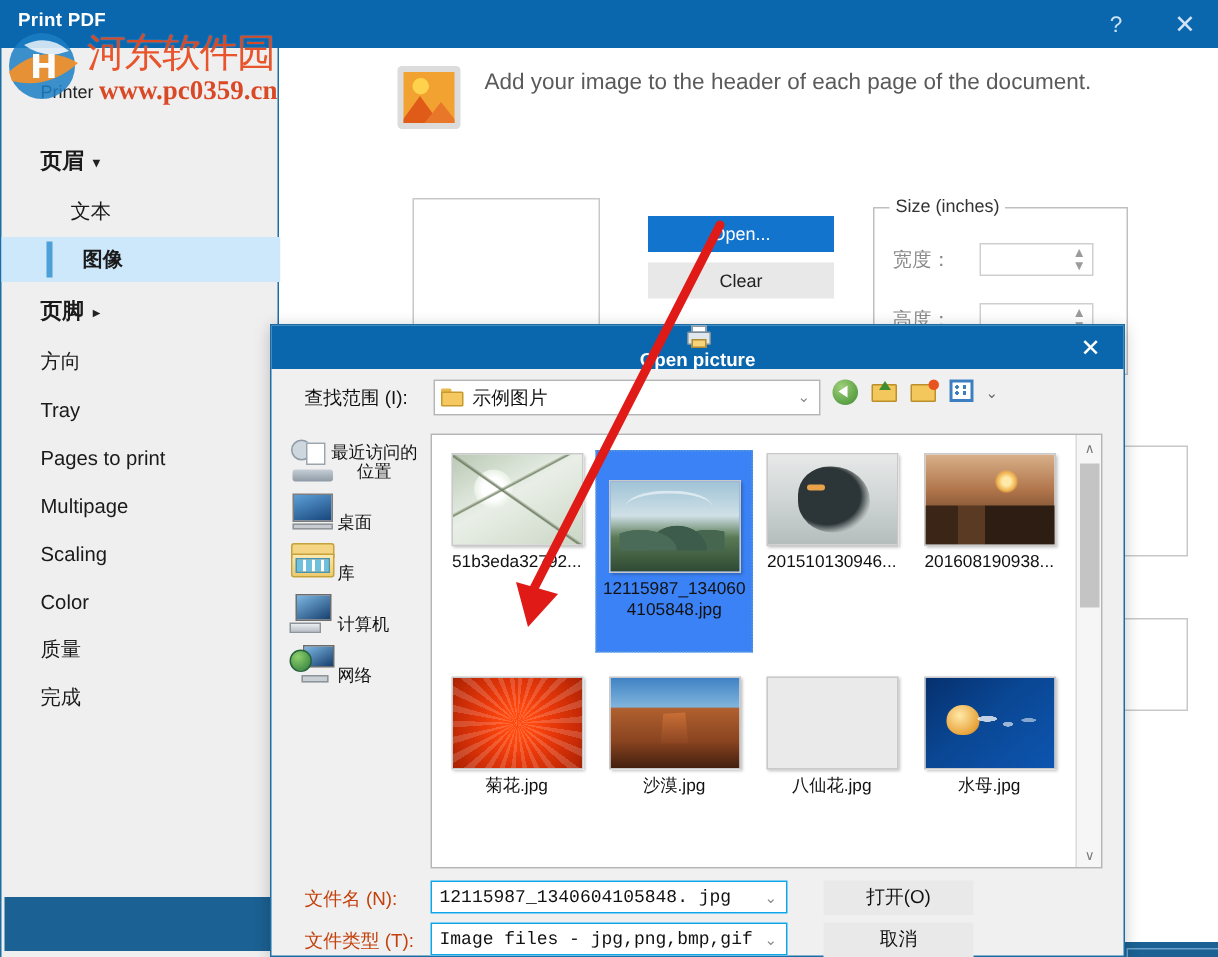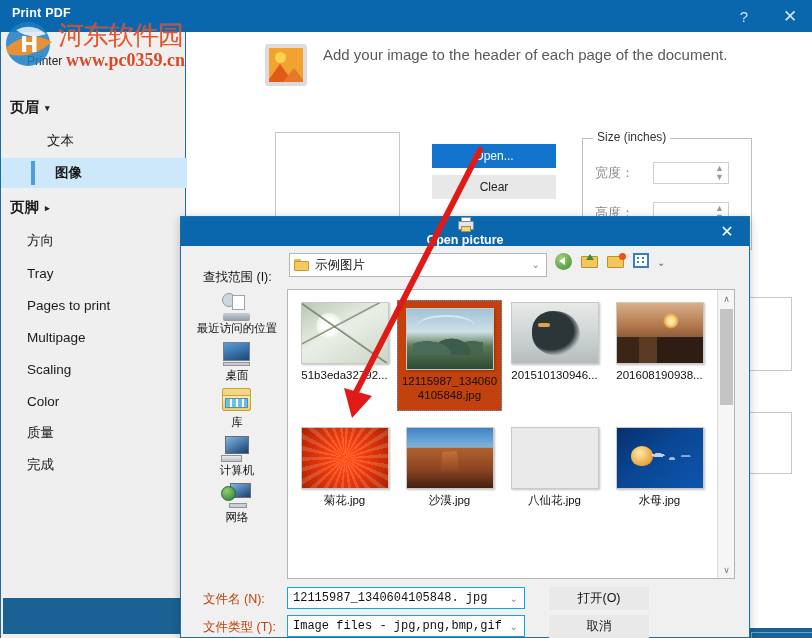--- a/index.html
+++ b/index.html
@@ -54,21 +54,21 @@
   }
   .sb-item {
     position: absolute;
     left: 0; width: 186px; height: 30px;
     display: flex; align-items: center;
     font-size: 13.5px; color: #1a1a1a;
     padding-left: 26px;
     cursor: default;
     white-space: nowrap;
   }
-  .sb-item.group { font-weight: bold; font-size: 14.5px; padding-left: 9px; }
+  .sb-item.group { font-weight: bold; font-size: 14.5px; padding-left: 26px; }
   .sb-item.child { padding-left: 46px; }
   .sb-item.selected {
     background: #cde8fb;
   }
   .sb-item.selected::before {
     content: "";
     position: absolute; left: 30px; top: 3px;
     width: 4px; height: 24px;
     background: #4d9fd8;
   }
@@ -292,21 +292,21 @@
     display: flex; align-items: center; justify-content: center;
     color: #ffffff; font-size: 16px;
     cursor: default;
   }
 
   .lookin-row {
     position: absolute; left: 0; top: 32px;
     width: 568px; height: 34px;
   }
   .lookin-label {
-    position: absolute; left: 22px; top: 20px;
+    position: absolute; left: 22px; top: 8px;
     font-size: 12.5px; color: #111;
     font-family: "Liberation Sans", sans-serif;
   }
   .lookin-combo {
     position: absolute; left: 108px; top: 4px;
     width: 258px; height: 24px;
     background: #ffffff;
     border: 1px solid #b5b5b5;
     display: flex; align-items: center;
     padding: 0 4px;
@@ -389,21 +389,21 @@
 
   
   .places {
     position: absolute; left: 10px; top: 72px;
     width: 92px; height: 290px;
     display: flex; flex-direction: column; align-items: center;
     padding-top: 4px;
   }
   .place {
     width: 88px;
-    display: flex; flex-direction: column; align-items: center;
+    display: flex; flex-direction: row; align-items: flex-end;
     margin-bottom: 5px;
     cursor: default;
   }
   .place-ico {
     width: 32px; height: 28px;
     position: relative;
     margin-bottom: 1px;
   }
   .place-label {
     font-size: 11.5px; color: #111;
@@ -504,23 +504,23 @@
     align-content: flex-start;
   }
   .file-item {
     width: 105px;
     margin: 4px 0 10px 0;
     display: flex; flex-direction: column; align-items: center;
     cursor: default;
     padding: 2px 1px;
   }
   .file-item.selected {
-    background: #c2410c;
+    background: #3b82f6;
     border: 1px dotted #5b9bd5;
-    padding: 7px 0;
+    padding: 19px 0;
   }
   .thumb {
     width: 88px; height: 62px;
     border: 1px solid #c9c9c9;
     background: #eaeaea;
     position: relative;
     overflow: hidden;
     box-shadow: 1px 1px 2px rgba(0,0,0,.25);
   }
   .fname {

